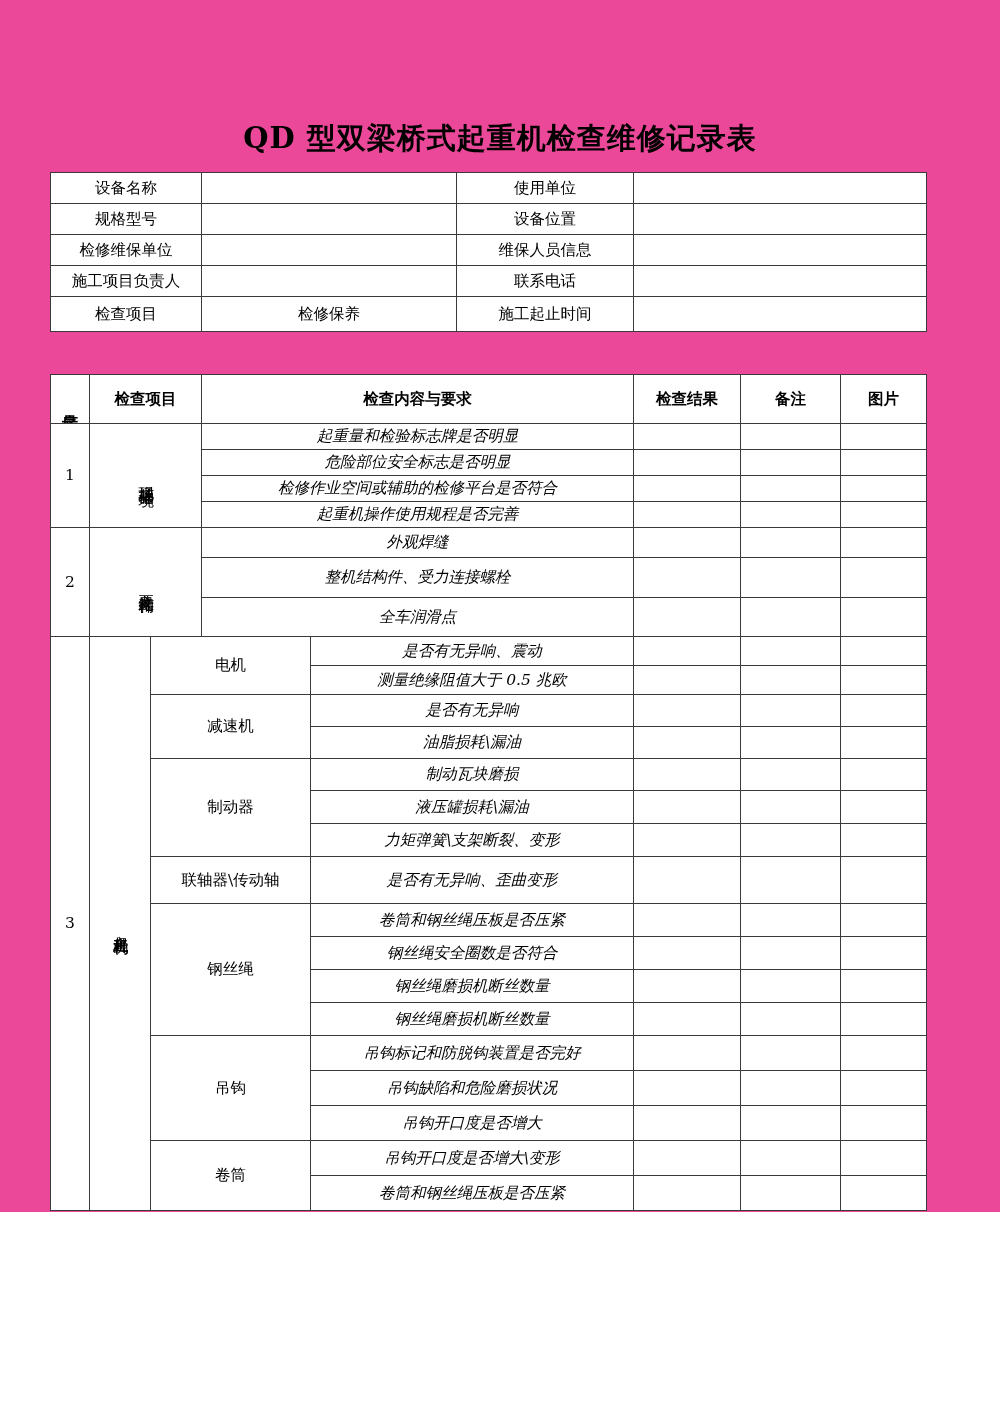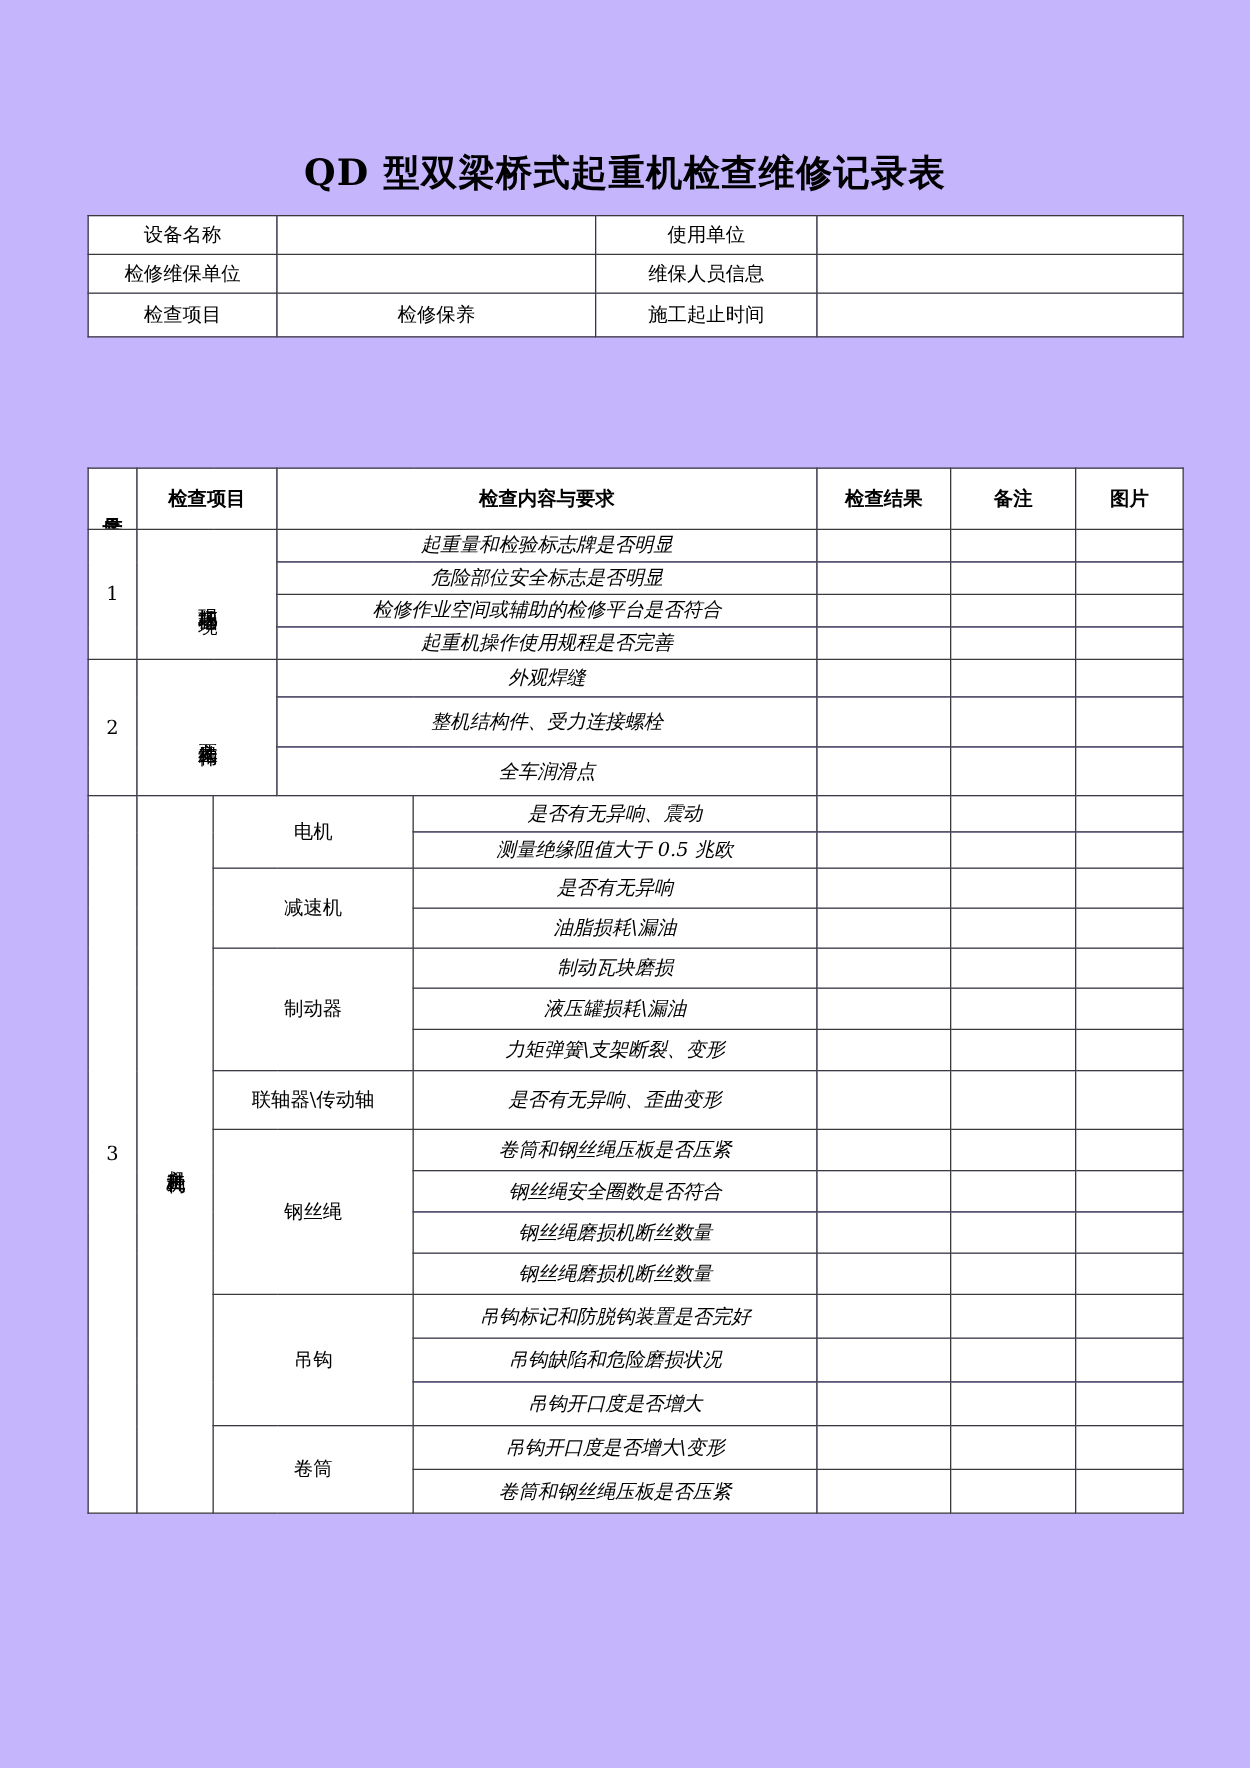--- a/index.html
+++ b/index.html
@@ -14,40 +14,40 @@
     color: #000000;
     position: relative;
     overflow: hidden;
   }
 
   .page {
     position: absolute;
     left: 0;
     top: 0;
     width: 1000px;
-    height: 1414px;
-    background: #c4b5fd;
+    height: 1212px;
+    background: #ec4899;
   }
 
   .doc-title {
     position: absolute;
     left: 0;
     top: 118px;
     width: 1000px;
     text-align: center;
     font-size: 29px;
     font-weight: bold;
     letter-spacing: 1px;
     line-height: 40px;
     white-space: nowrap;
   }
 
   table.grid {
     position: absolute;
-    left: 70px;
+    left: 50px;
     top: 172px;
     width: 876px;
     border-collapse: collapse;
     table-layout: fixed;
   }
 
   table.grid td {
     border: 1px solid #3a3a3a;
     padding: 0 2px;
     font-size: 15.5px;
@@ -135,23 +135,35 @@
       <col style="width:293px">
     </colgroup>
     <tbody>
       <tr>
         <td class="info-label">设备名称</td>
         <td class="info-value"></td>
         <td class="info-label">使用单位</td>
         <td class="info-value"></td>
       </tr>
       <tr>
+        <td class="info-label">规格型号</td>
+        <td class="info-value"></td>
+        <td class="info-label">设备位置</td>
+        <td class="info-value"></td>
+      </tr>
+      <tr>
         <td class="info-label">检修维保单位</td>
         <td class="info-value"></td>
         <td class="info-label">维保人员信息</td>
+        <td class="info-value"></td>
+      </tr>
+      <tr>
+        <td class="info-label">施工项目负责人</td>
+        <td class="info-value"></td>
+        <td class="info-label">联系电话</td>
         <td class="info-value"></td>
       </tr>
       <tr>
         <td class="info-label" style="height:34px">检查项目</td>
         <td class="info-value">检修保养</td>
         <td class="info-label">施工起止时间</td>
         <td class="info-value"></td>
       </tr>
     </tbody>
   </table>

